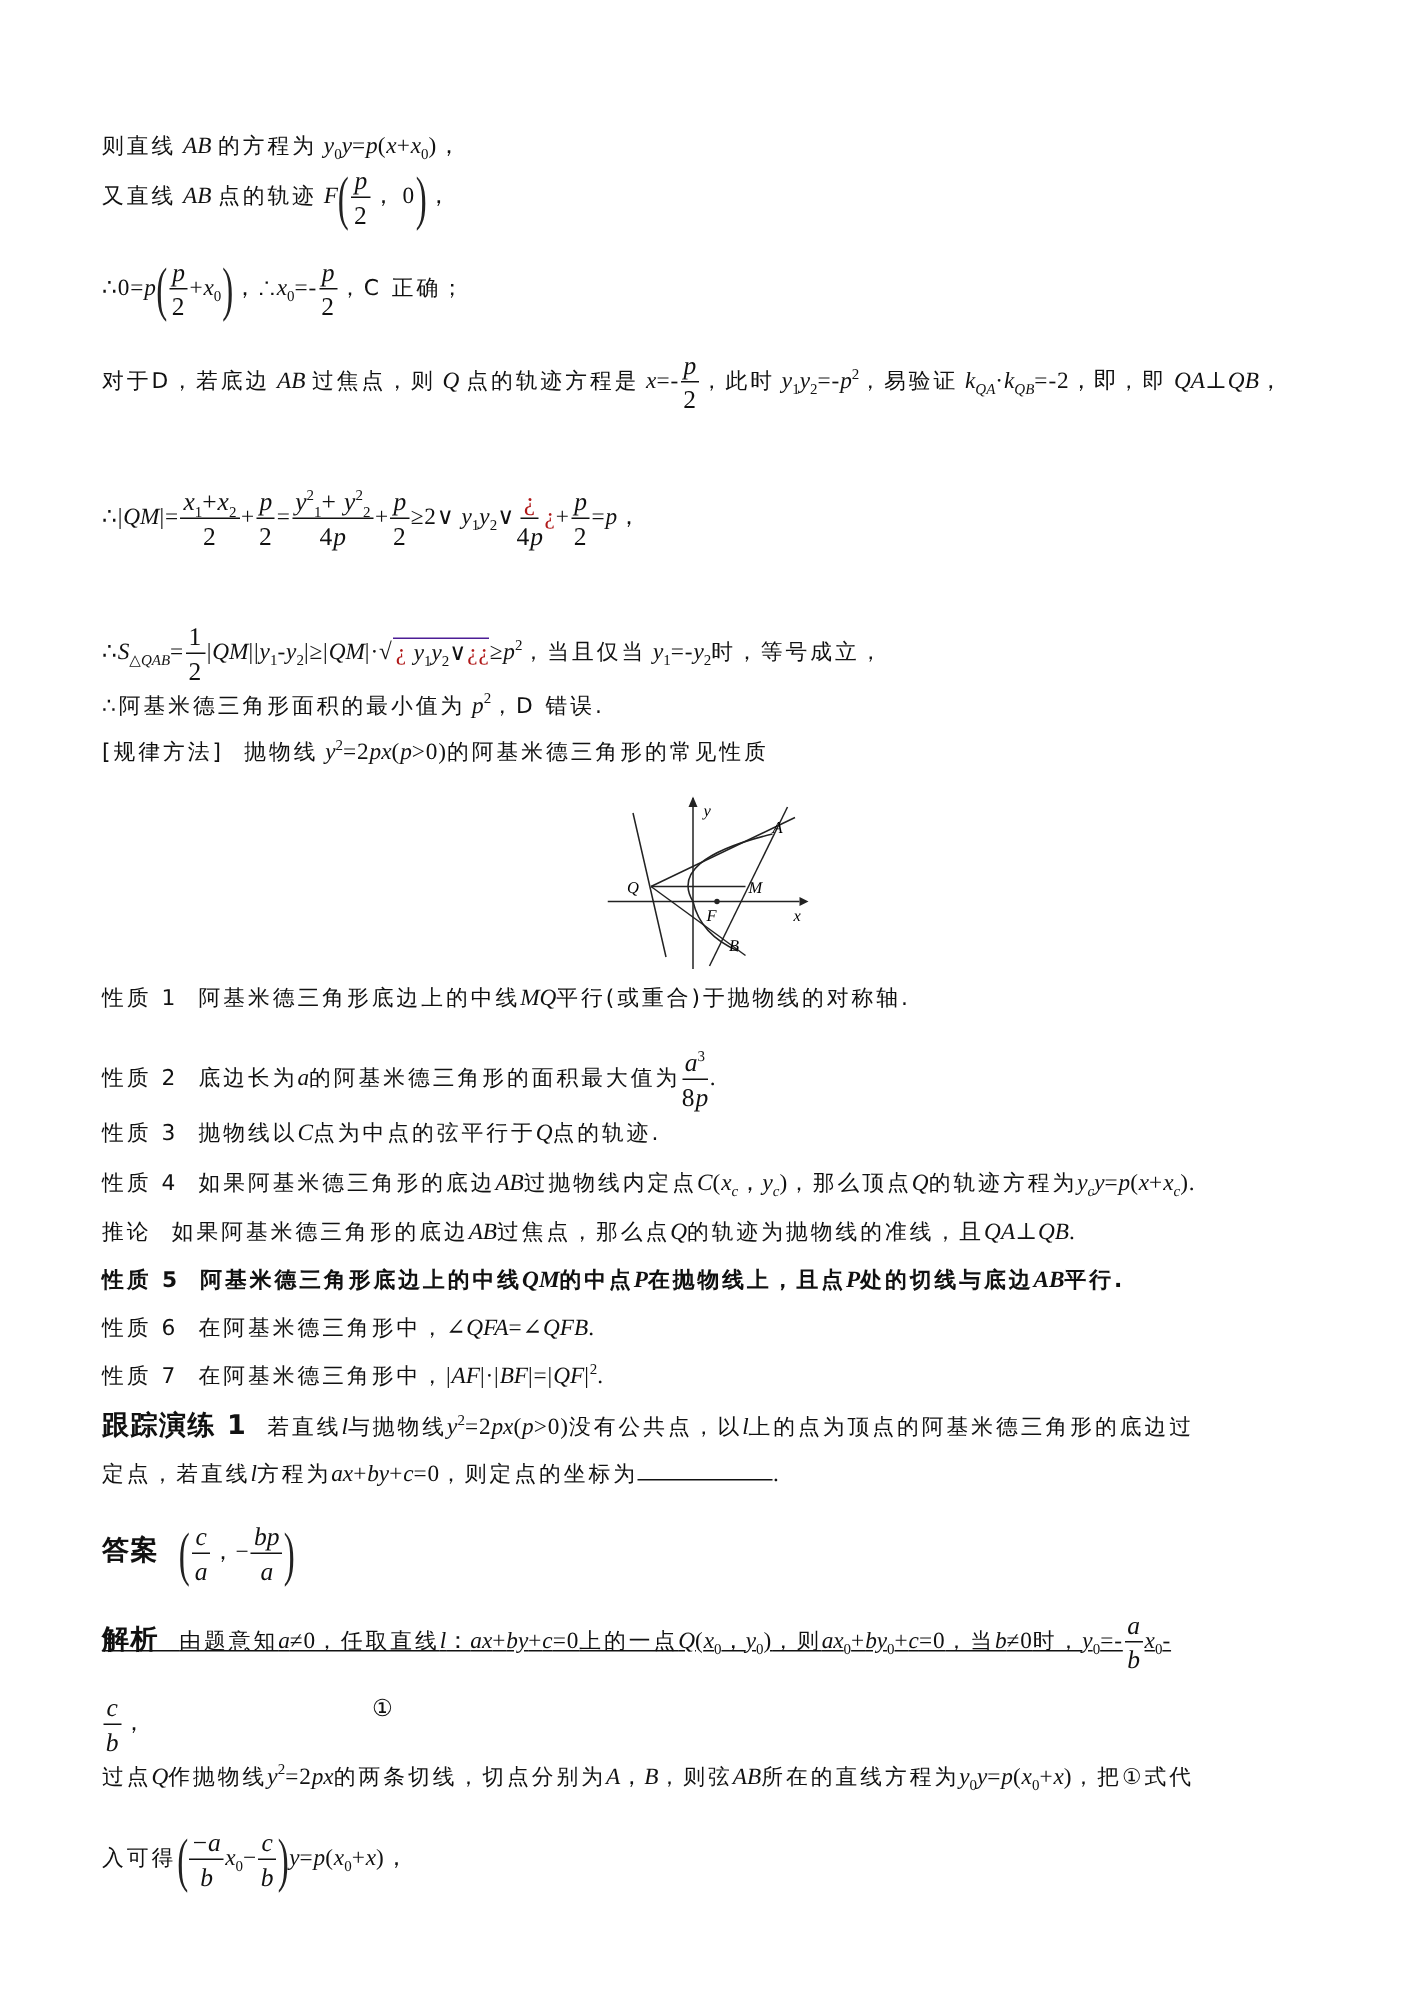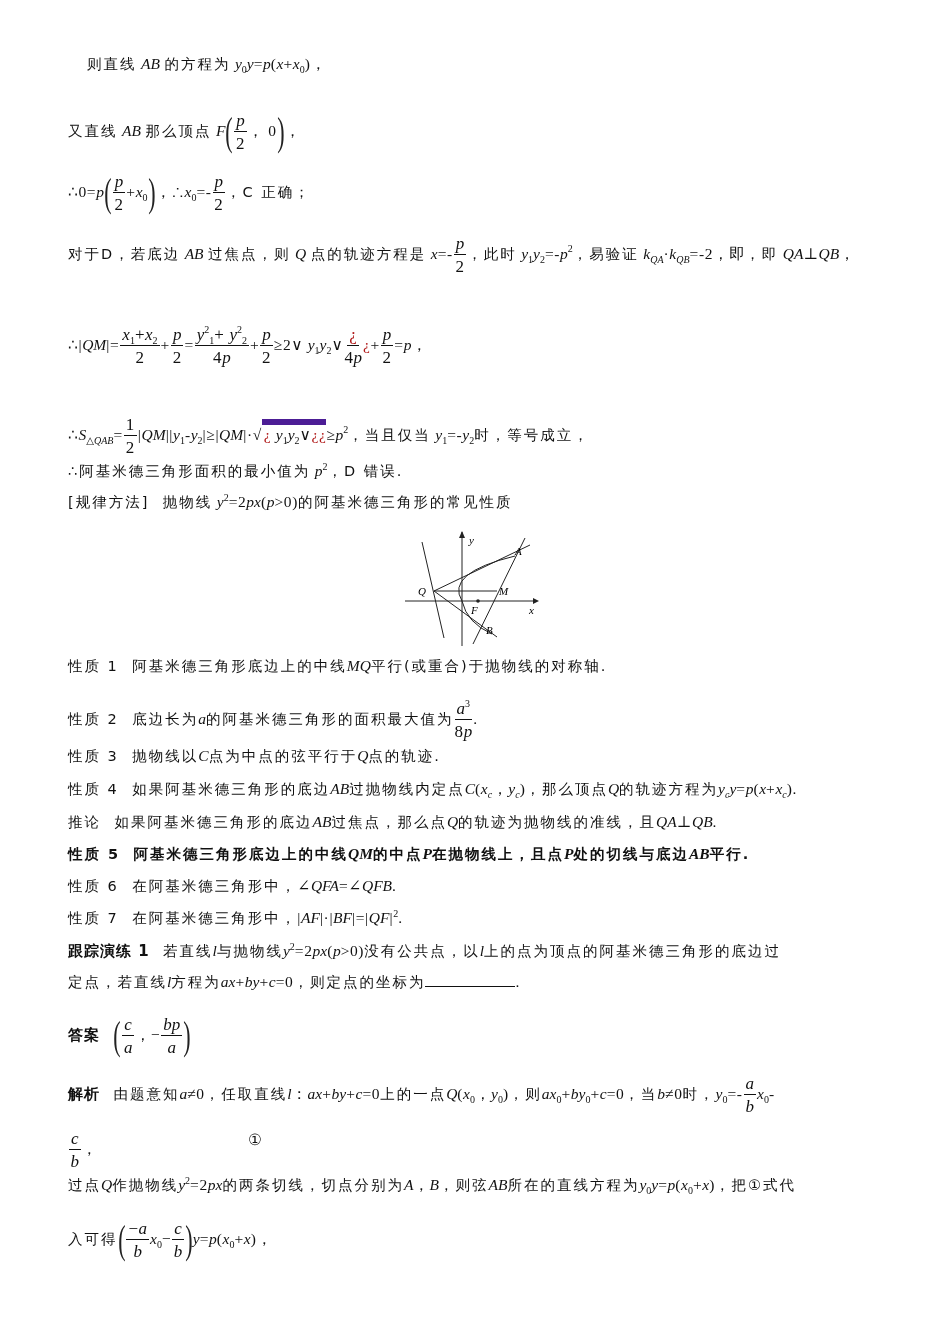--- a/index.html
+++ b/index.html
@@ -11,41 +11,41 @@
   .cjk { font-family: "DejaVu Sans", sans-serif; font-size: 14.5px; letter-spacing: 2px; }
   i, .it { font-style: italic; font-family: "Liberation Serif", serif; letter-spacing: 0; }
   sub, sup { font-size: 10px; line-height: 0; letter-spacing: 0; }
   .frac { display: inline-flex; flex-direction: column; align-items: center; vertical-align: middle;
           margin: 0 1px; line-height: 1; }
   .frac .num { padding: 0 2px 2px; border-bottom: 1px solid #111; font-size: 17px; }
   .frac .den { padding-top: 3px; font-size: 17px; }
   .paren { display: inline-block; font-size: 40px; font-weight: 100; vertical-align: middle;
            transform: scaleX(0.55); line-height: 1; color: #222; margin: 0 -3px; }
   .red { color: #b01818; }
-  .bold { font-weight: bold; font-family: "DejaVu Sans", sans-serif; font-size: 15px; letter-spacing: 1px; }
+  .bold { font-weight: bold; font-family: "DejaVu Sans", sans-serif; font-size: 18px; letter-spacing: 1px; }
   .blank { display: inline-block; width: 90px; border-bottom: 1px solid #111; height: 14px; vertical-align: baseline; }
-  .sqrt { display: inline-block; border-top: 6px solid #4c1d95; padding-left: 2px; }
+  .sqrt { display: inline-block; border-top: 1px solid #4c1d95; padding-left: 2px; }
   .figure { position: absolute; left: 405px; top: 528px; width: 135px; height: 118px; }
 </style>
 </head>
 <body>
 
 <div class="page">
 
-  <div class="line" style="top:54px;margin-left:19px;">
+  <div class="line" style="top:88px;">
     <span class="cjk">则直线</span>
     <i>AB</i>
     <span class="cjk">的方程为</span>
     <i>y</i><sub>0</sub><i>y</i>=<i>p</i>(<i>x</i>+<i>x</i><sub>0</sub>)，
   </div>
 
   <div class="line" style="top:112px;">
     <span class="cjk">又直线</span>
     <i>AB</i>
-    <span class="cjk">那么顶点</span>
+    <span class="cjk">点的轨迹</span>
     <i>F</i><span class="paren">(</span><span class="frac">
         <span class="num"><i>p</i></span>
         <span class="den">2</span>
       </span>，&nbsp;0<span class="paren">)</span>，
   </div>
 
   <div class="line" style="top:173px;">
     ∴0=<i>p</i><span class="paren">(</span><span class="frac">
         <span class="num"><i>p</i></span>
         <span class="den">2</span>
@@ -198,21 +198,21 @@
     <span class="bold">答案</span>&nbsp;&nbsp;
     <span class="paren">(</span><span class="frac">
         <span class="num"><i>c</i></span>
         <span class="den"><i>a</i></span>
       </span>，−<span class="frac">
         <span class="num"><i>bp</i></span>
         <span class="den"><i>a</i></span>
       </span><span class="paren">)</span>
   </div>
 
-  <div class="line" style="top:1075px;">
+  <div class="line" style="top:1075px;text-decoration:underline;">
     <span class="bold">解析</span>&nbsp;&nbsp;
     <span class="cjk">由题意知</span><i>a</i>≠0<span class="cjk">，任取直线</span><i>l</i>：<i>ax</i>+<i>by</i>+<i>c</i>=0<span class="cjk">上的一点</span><i>Q</i>(<i>x</i><sub>0</sub>，<i>y</i><sub>0</sub>)<span class="cjk">，则</span><i>ax</i><sub>0</sub>+<i>by</i><sub>0</sub>+<i>c</i>=0<span class="cjk">，当</span><i>b</i>≠0<span class="cjk">时，</span><i>y</i><sub>0</sub>=-<span class="frac">
         <span class="num"><i>a</i></span>
         <span class="den"><i>b</i></span>
       </span><i>x</i><sub>0</sub>-
   </div>
 
   <div class="line" style="top:1130px;">
     <span class="frac">
         <span class="num"><i>c</i></span>

